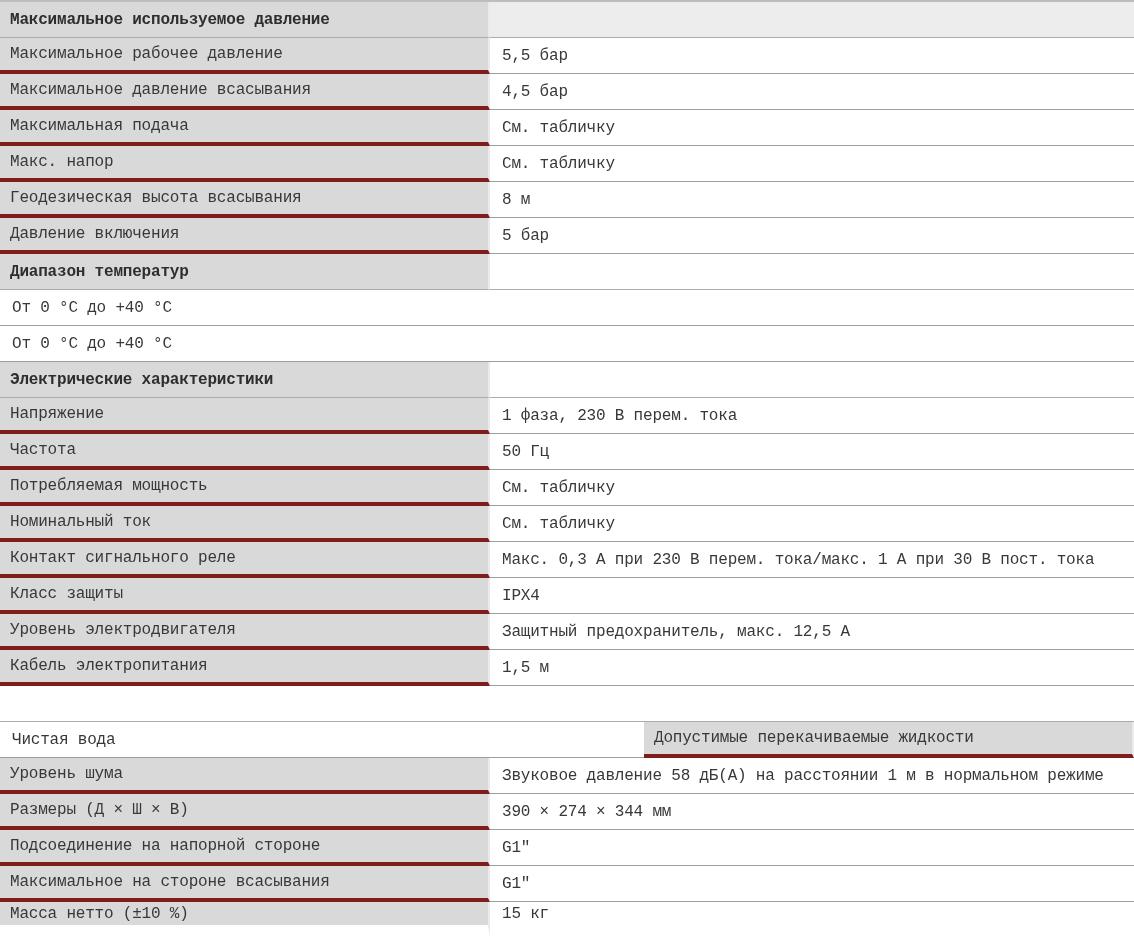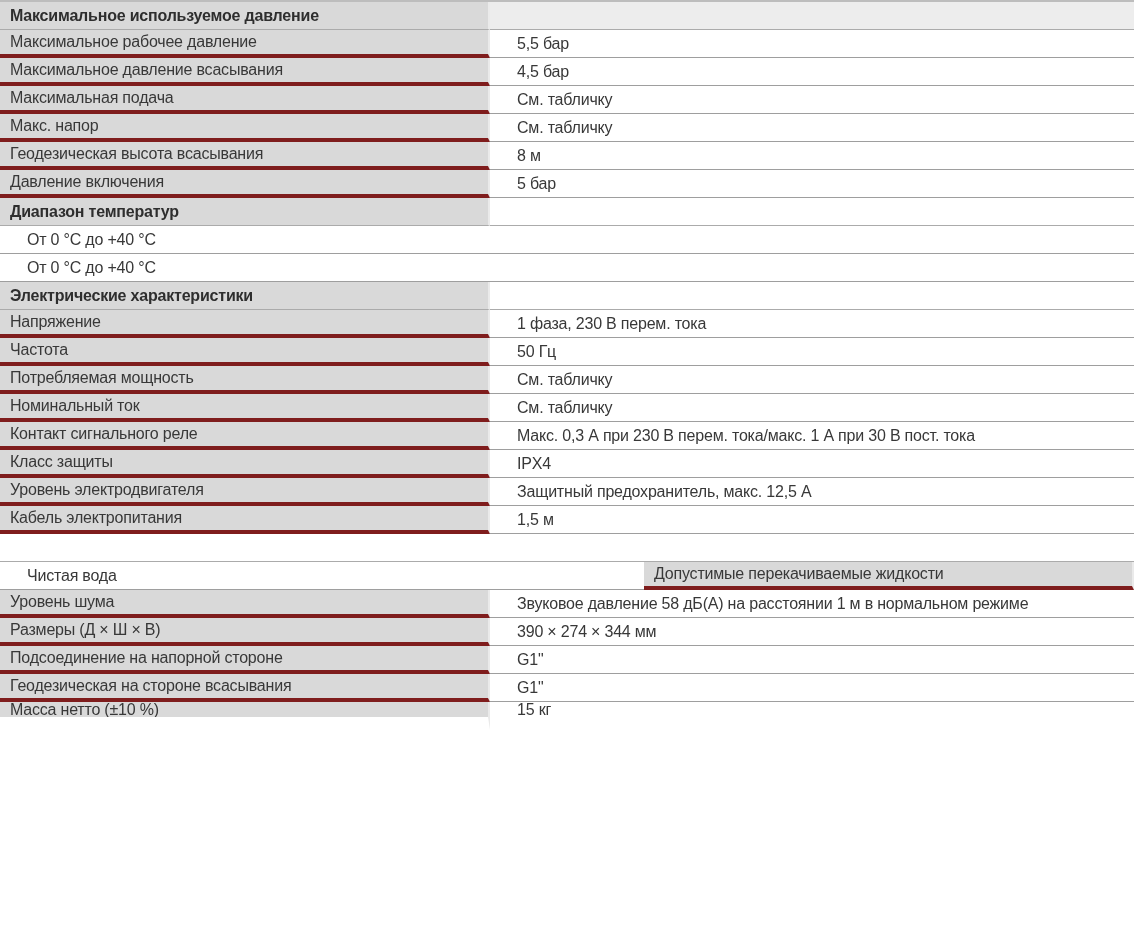--- a/index.html
+++ b/index.html
@@ -5,31 +5,31 @@
   html,body{margin:0;padding:0;background:#ffffff;}
   body{
     width:1134px;height:936px;overflow:hidden;
     font-family:"Liberation Sans","DejaVu Sans",sans-serif;
     color:#383838;
   }
   .spec-table{
     width:1134px;height:936px;box-sizing:border-box;
     border-top:2px solid #bdbdbd;overflow:hidden;
   }
-  .row{display:flex;height:28px;}
+  .row{display:flex;height:36px;font-family:Liberation Mono, monospace;}
   .cell{box-sizing:border-box;display:flex;align-items:center;overflow:hidden;}
   .cell.left{
     width:490px;flex:none;background:#d9d9d9;
     padding-left:10px;
     border-bottom:4px solid #7f1d1d;
     border-right:2px solid #eaeaea;
   }
   .cell.right{
     flex:1;background:#ffffff;
-    padding-left:27px;
+    padding-left:12px;
     border-bottom:1px solid #9e9e9e;
   }
   .cell span{
     font-size:16px;letter-spacing:-0.2px;white-space:nowrap;
   }
   .row.header .cell.left{border-bottom:1px solid #ababab;}
   .row.header .cell.right{border-bottom:1px solid #ababab;}
   .row.header .cell.left span{font-weight:bold;color:#2e2e2e;}
   .cell.right.first-hdr{background:#ededed;}
   
@@ -210,21 +210,21 @@
     <div class="row">
       <div class="cell left">
         <span>Подсоединение на напорной стороне</span>
       </div>
       <div class="cell right">
         <span>G1"</span>
       </div>
     </div>
     <div class="row">
       <div class="cell left">
-        <span>Геодезическая на стороне всасывания</span>
+        <span>Максимальное на стороне всасывания</span>
       </div>
       <div class="cell right">
         <span>G1"</span>
       </div>
     </div>
     <div class="row">
       <div class="cell left">
         <span>Масса нетто (±10 %)</span>
       </div>
       <div class="cell right">

